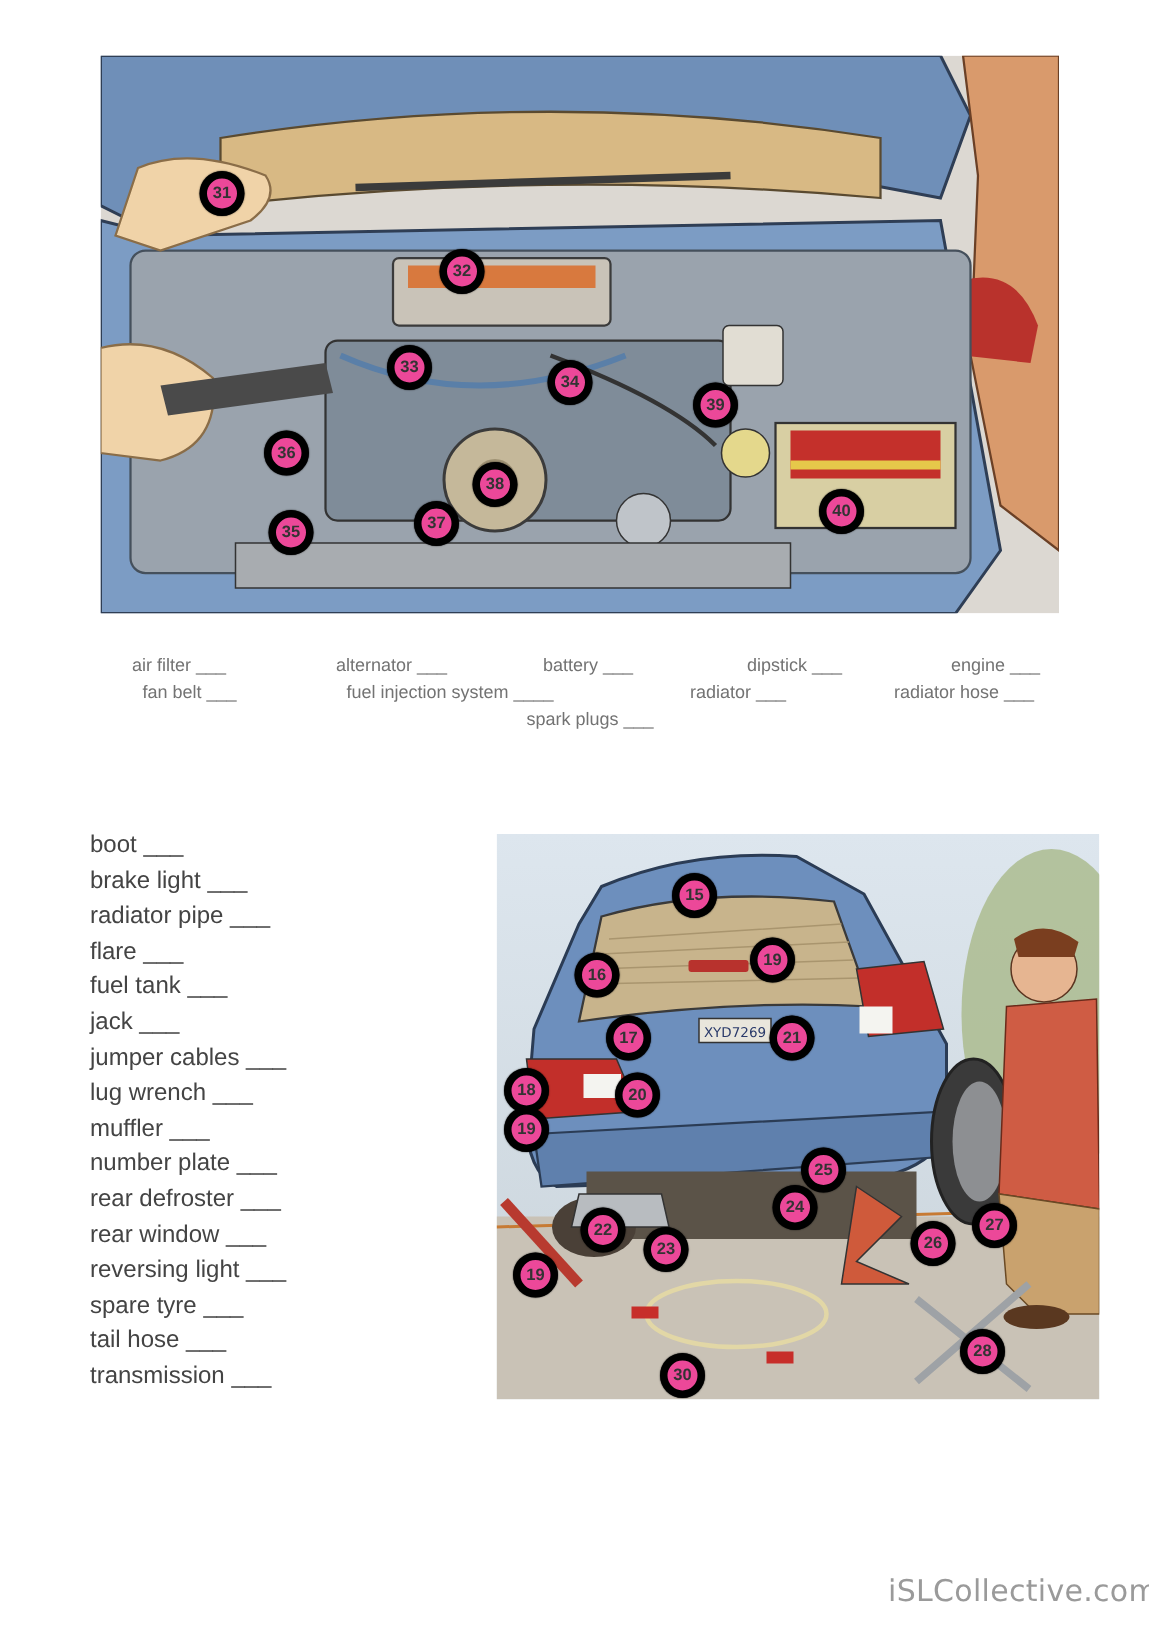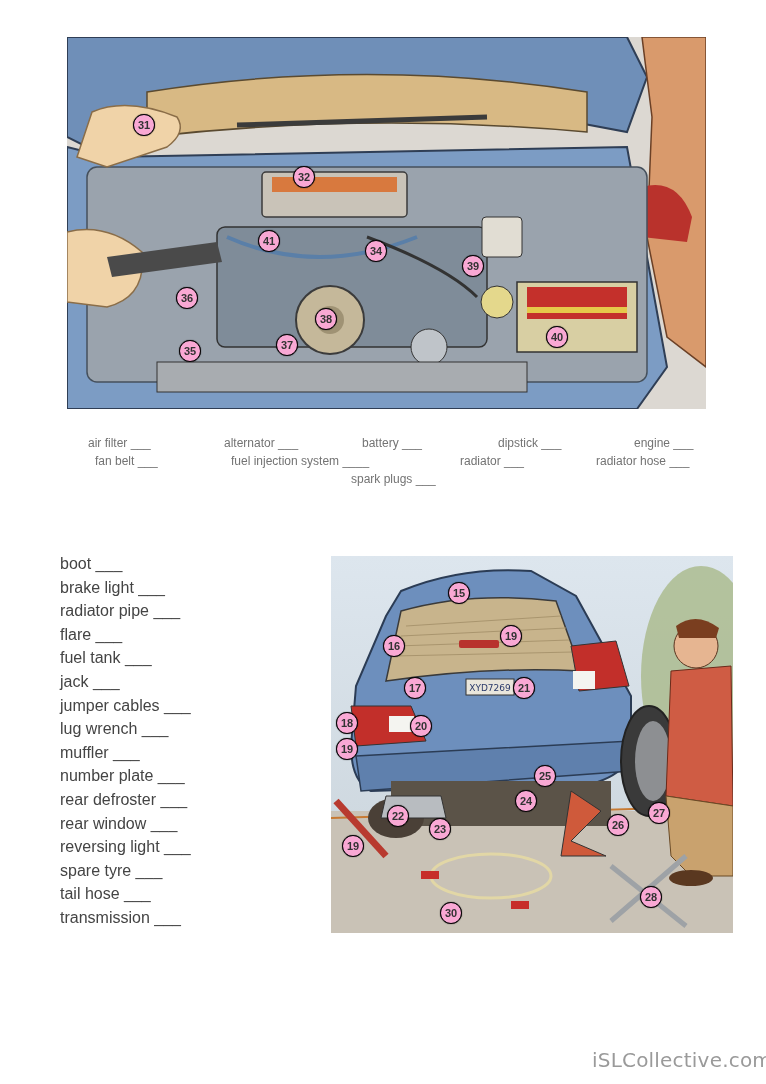--- a/index.html
+++ b/index.html
@@ -1,21 +1,21 @@
 <!DOCTYPE html>
 <html><head>
 <meta charset="utf-8">
 <style>
   html, body { margin:0; padding:0; background:#ffffff; }
   body { width:766px; height:1084px; position:relative; overflow:hidden;
          font-family:"Liberation Sans", "DejaVu Sans", sans-serif; color:#3a3a3a; }
   .pic { position:absolute; overflow:hidden; }
   .pic svg { position:absolute; left:0; top:0; width:100%; height:100%; }
   .callout { position:absolute; width:20px; height:20px; margin-left:-10px; margin-top:-10px;
-             border-radius:50%; background:#f9a8d4; border:1px solid #000000;
+             border-radius:50%; background:#ec4899; border:5px solid #000000;
              font-size:11px; font-weight:bold; color:#333; text-align:center; line-height:20px;
              box-shadow:0 0 1px #000; }
   .word { position:absolute; font-size:12px; color:#737373; white-space:nowrap; }
   .vocab-list { position:absolute; left:60px; top:556px; }
   .vocab-item { font-size:16px; color:#444; height:23.6px; line-height:16px; white-space:nowrap; }
   .watermark { position:absolute; left:592px; top:1048px; font-size:20px; color:#9a9a9a;
                font-family:"DejaVu Sans", sans-serif; letter-spacing:0.2px; }
 </style>
 </head>
 <body>
@@ -54,21 +54,21 @@
     <path d="M25 75 Q60 60 110 80 Q120 95 100 110 L40 130 L10 120 Z" fill="#f0d3a8" stroke="#8a6d48" stroke-width="1.5"></path>
     <path d="M0 195 Q40 185 75 215 Q80 260 40 270 L0 265 Z" fill="#f0d3a8" stroke="#8a6d48" stroke-width="1.5"></path>
     <path d="M40 220 L150 205 L155 225 L45 240 Z" fill="#4a4a4a"></path>
 
     <path d="M160 200 Q250 240 350 200" stroke="#5a7fa8" stroke-width="4" fill="none"></path>
     <path d="M300 200 Q380 230 410 260" stroke="#333" stroke-width="3" fill="none"></path>
   </svg>
   <div>
     <div class="callout" style="left:76px;top:87px">31</div>
     <div class="callout" style="left:236px;top:139px">32</div>
-    <div class="callout" style="left:201px;top:203px">41</div>
+    <div class="callout" style="left:201px;top:203px">33</div>
     <div class="callout" style="left:308px;top:213px">34</div>
     <div class="callout" style="left:119px;top:260px">36</div>
     <div class="callout" style="left:258px;top:281px">38</div>
     <div class="callout" style="left:219px;top:307px">37</div>
     <div class="callout" style="left:122px;top:313px">35</div>
     <div class="callout" style="left:405px;top:228px">39</div>
     <div class="callout" style="left:489px;top:299px">40</div>
   </div>
 </div>
 

